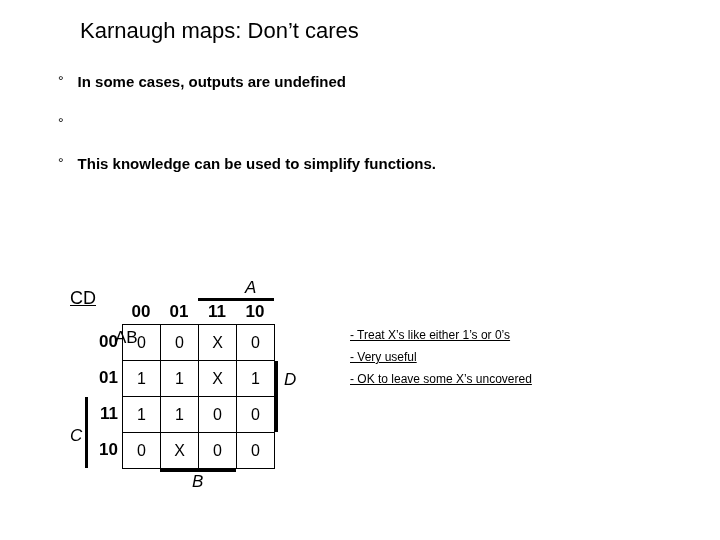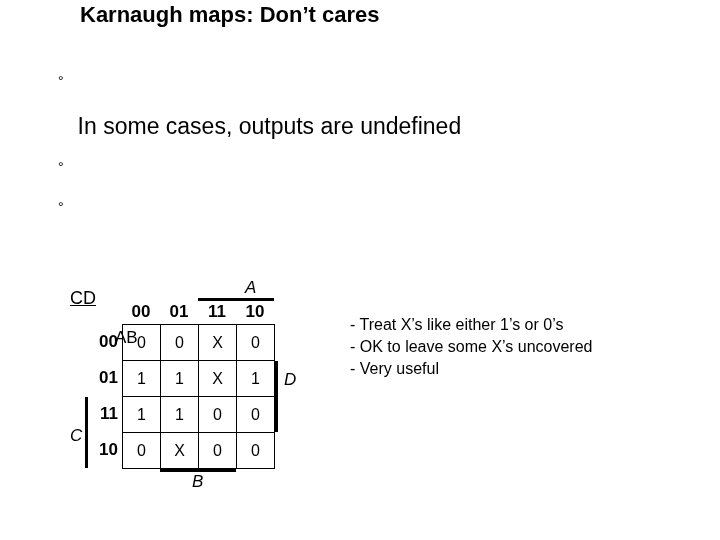--- a/index.html
+++ b/index.html
@@ -7,46 +7,45 @@
     padding: 0;
     width: 720px;
     height: 540px;
     background: #fff;
     font-family: Arial, Helvetica, sans-serif;
     color: #000;
     position: relative;
   }
   .title {
     position: absolute;
-    top: 2px;
+    top: 18px;
     left: 80px;
     font-size: 22px;
-    font-weight: bold;
+    font-weight: normal;
   }
   .bullets {
     position: absolute;
     top: 70px;
     left: 58px;
     width: 620px;
   }
   .bullet-row {
     display: flex;
     align-items: flex-start;
     margin-bottom: 18px;
   }
   .bullet-mark {
     font-size: 14px;
     margin-right: 14px;
     line-height: 22px;
   }
   .bullet-text {
-    font-size: 23px;
-    font-weight: normal;
+    font-size: 15px;
+    font-weight: bold;
     line-height: 24px;
-    margin-top: 44px;
   }
 
   .kmap-wrap {
     position: absolute;
     top: 280px;
     left: 70px;
     width: 250px;
   }
   .lbl-AB {
     position: absolute;
@@ -157,41 +156,43 @@
     position: absolute;
     top: 18px;
     left: 128px;
     width: 76px;
     height: 3px;
     background: #000;
   }
 
   .notes {
     position: absolute;
-    top: 314px;
+    top: 324px;
     left: 350px;
-    font-size: 16px;
+    font-size: 12px;
     line-height: 22px;
+    text-decoration: underline;
   }
 </style>
 </head>
 <body>
 
 <div class="title">Karnaugh maps: Don’t cares</div>
 
 <div class="bullets">
   <div class="bullet-row">
     <span class="bullet-mark">°</span>
     <span class="bullet-text">In some cases, outputs are undefined</span>
   </div>
   <div class="bullet-row">
     <span class="bullet-mark">°</span>
   </div>
   <div class="bullet-row">
     <span class="bullet-mark">°</span>
+    <span class="bullet-text">This knowledge can be used to simplify functions.</span>
   </div>
 </div>
 
 <div class="kmap-wrap">
   <div class="lbl-AB">AB</div>
   <div class="lbl-A">A</div>
   <div class="bar-A-top"></div>
   <div class="lbl-CD">CD</div>
 
   <div class="col-headers">
@@ -242,15 +243,15 @@
 
   <div class="bar-D"></div>
   <div class="lbl-D">D</div>
 
   <div class="bar-B"></div>
   <div class="lbl-B">B</div>
 </div>
 
 <div class="notes">
   <div>- Treat X’s like either 1’s or 0’s</div>
+  <div>- Very useful</div>
   <div>- OK to leave some X’s uncovered</div>
-  <div>- Very useful</div>
 </div>
 
 </body></html>

